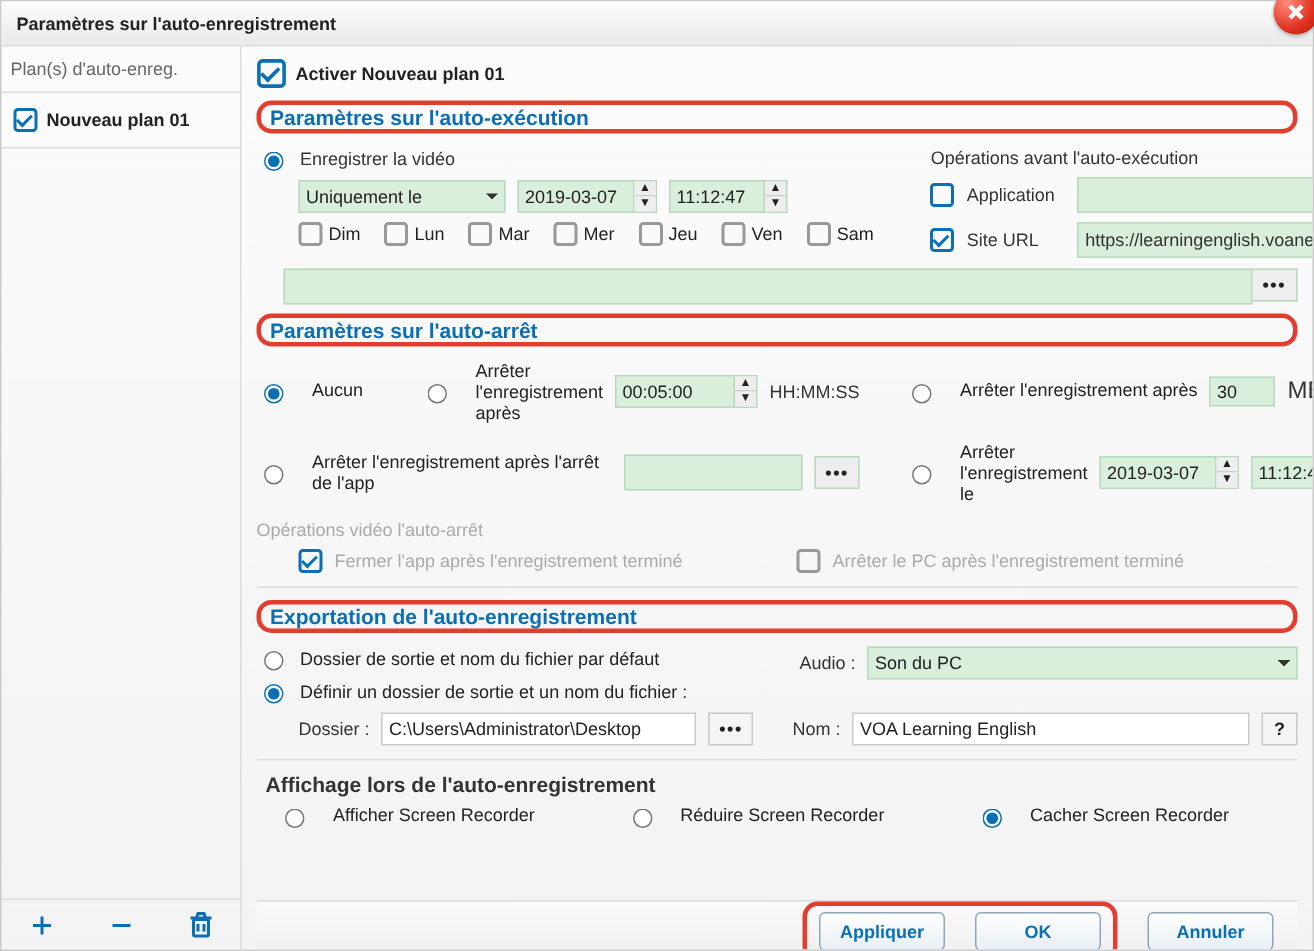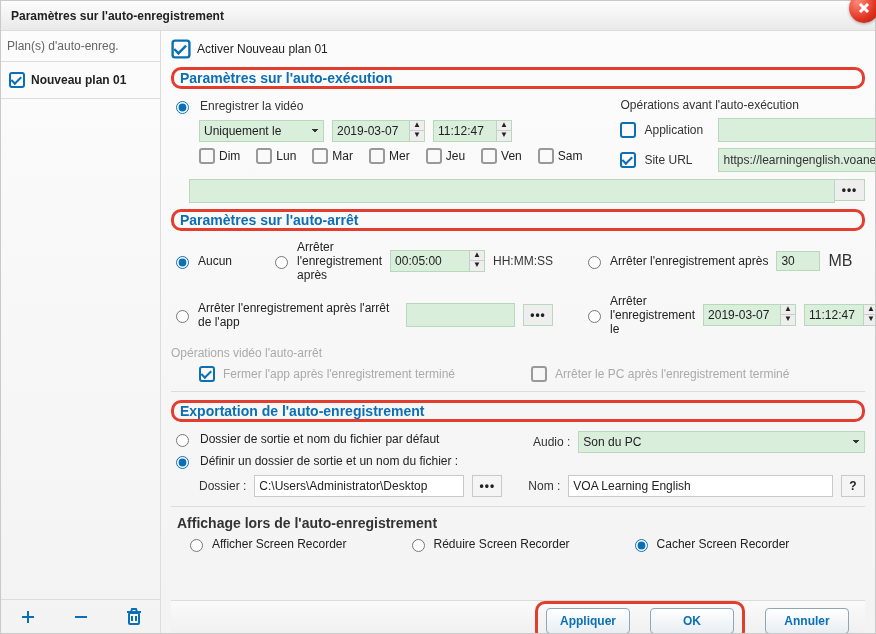--- a/index.html
+++ b/index.html
@@ -23,21 +23,21 @@
 .body{flex:1;display:flex;overflow:hidden;}
 .sidebar{width:160px;border-right:1px solid var(--line);display:flex;flex-direction:column;}
 .sidebar-top{padding:8px 6px;color:#666;border-bottom:1px solid var(--line);}
 .plan-item{display:flex;align-items:center;gap:6px;padding:10px 8px;border-bottom:1px solid var(--line);color:var(--blue);font-weight:bold;}
 .sidebar-spacer{flex:1;}
 .sidebar-tools{height:34px;border-top:1px solid var(--line);display:flex;align-items:center;justify-content:space-around;}
 .tool-btn{width:26px;height:22px;display:flex;align-items:center;justify-content:center;color:var(--blue);}
 .tool-btn svg *{stroke:var(--blue);stroke-width:2;fill:none;}
 
 .main{flex:1;display:flex;flex-direction:column;padding:6px 10px 0 10px;overflow:hidden;}
-.activate-row{display:flex;align-items:center;gap:8px;padding:4px 0 8px 2px;font-weight:normal;color:var(--blue);font-size:14px;}
+.activate-row{display:flex;align-items:center;gap:8px;padding:4px 0 8px 2px;font-weight:bold;color:var(--blue);font-size:14px;}
 .activate-row .chk{transform:scale(1.2);}
 
 .section-title{display:inline-block;color:var(--blue);font-weight:bold;padding:2px 6px;font-size:14px;}
 .hl{border:3px solid var(--red-hl);border-radius:10px;display:inline-block;padding:0 4px;margin:2px 0 6px 0;}
 .hl .section-title{padding:0 2px;}
 
 .row{display:flex;align-items:center;gap:8px;padding:3px 0;}
 .label{color:#333;white-space:nowrap;}
 .label.dim{color:var(--disabled);}
 .radio{accent-color:var(--blue);}
@@ -69,21 +69,21 @@
 .q-btn{width:24px;height:22px;border:1px solid var(--border);background:#f5f5f5;display:flex;align-items:center;justify-content:center;font-weight:bold;}
 
 .footer{height:48px;border-top:1px solid var(--line);display:flex;align-items:center;justify-content:flex-end;padding:0 16px;gap:20px;background:linear-gradient(#fafafa,#eee);margin-top:45px;}
 .btn{min-width:84px;height:26px;border:1px solid #8fa6b8;border-radius:4px;background:linear-gradient(#fff,#e8eef3);display:flex;align-items:center;justify-content:center;font-weight:bold;color:var(--blue);}
 .btn-group-hl{display:flex;gap:20px;border:3px solid var(--red-hl);border-radius:10px;padding:4px 8px;}
 
 .sub-indent{padding-left:28px;}
 .mb{font-size:16px;color:#333;}
 .small-num{width:44px;background:var(--green);border:1px solid #b8d7bb;height:20px;padding:0 4px;}
 .stop-grid{display:grid;grid-template-columns:1fr 1fr;column-gap:30px;row-gap:6px;align-items:center;}
-.radio-lab{display:flex;align-items:center;gap:6px;}
+.radio-lab{display:flex;gap:16px;}
 input[type=text],input[type=number]{font-family:inherit;}
 </style>
 </head>
 <body>
 
 <div class="window">
   <div class="titlebar">
     <span>Paramètres sur l'auto-enregistrement</span>
   </div>
   <div class="close-btn">
@@ -136,21 +136,21 @@
       <div class="hl"><span class="section-title">Paramètres sur l'auto-exécution</span></div>
 
       <div class="twocol">
 
         <div>
           <div class="row">
               <input type="radio" class="radio" checked="" style="">
               <span class="label">Enregistrer la vidéo</span>
             </div>
           <div class="row sub-indent">
-            <select class="green-input" style="width:125px"><option>Uniquement le</option></select>
+            <select class="green-input" style="width:138px"><option>Uniquement le</option></select>
             <div class="spinner">
                 <input type="text" value="2019-03-07" style="">
                 <div class="spin-btns">
                   <span>▲</span>
                   <span>▼</span>
                 </div>
               </div>
             <div class="spinner">
                 <input type="text" style="width: 64px;" value="11:12:47">
                 <div class="spin-btns">

